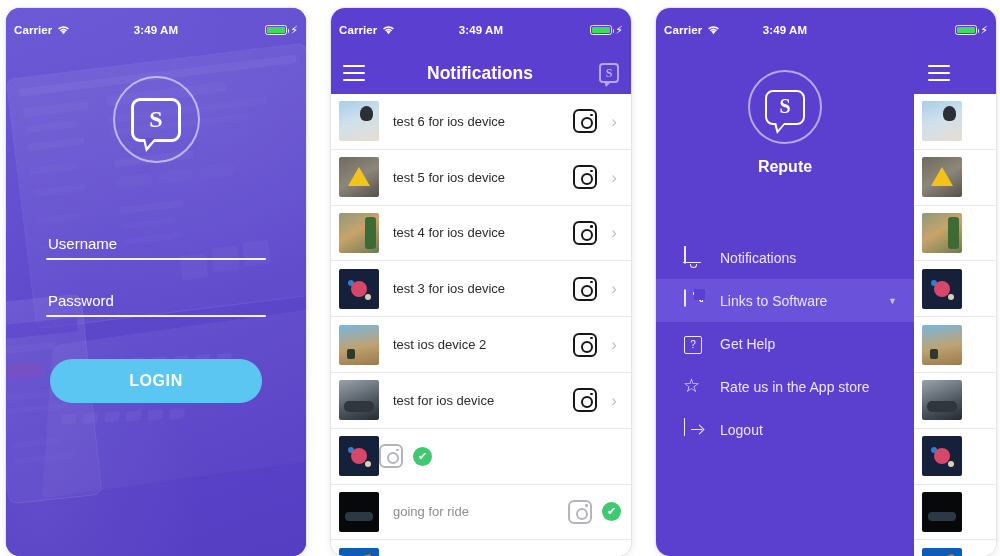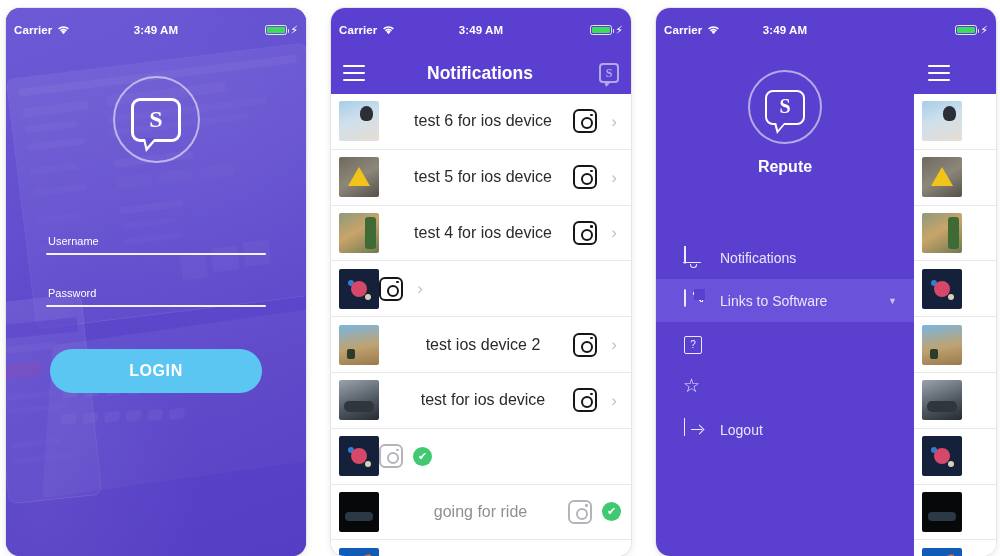--- a/index.html
+++ b/index.html
@@ -88,21 +88,21 @@
     content:"";position:absolute;left:9px;bottom:-13px;width:0;height:0;
     border-left:3px solid transparent;border-right:11px solid transparent;border-top:13px solid #fff;
   }
   .bubble:before{
     content:"";position:absolute;left:10.5px;bottom:-8px;width:0;height:0;z-index:2;
     border-left:2px solid transparent;border-right:8px solid transparent;border-top:9px solid #6250cf;
   }
   .bubble span{font-size:24px;font-weight:bold;color:#fff;line-height:1;margin-top:-2px;font-family:"Liberation Serif",serif;}
 
   .field{width:220px;margin-top:0;}
-  .field .lbl{color:#fff;font-size:11px;padding-left:2px;padding-bottom:6px;}
+  .field .lbl{color:#fff;font-size:15px;padding-left:2px;padding-bottom:6px;}
   .field .rule{height:2px;background:rgba(255,255,255,.92);border-radius:1px;}
   #f-user{margin-top:72px;}
   #f-pass{margin-top:32px;}
 
   .remember{width:220px;margin-top:36px;display:flex;align-items:center;gap:12px;}
   .cbox{width:20px;height:20px;border:2px solid #fff;border-radius:4px;background:rgba(255,255,255,.06);}
   .remember .txt{color:#fff;font-size:13.5px;}
 
   .login-btn{
     margin-top:42px;width:212px;height:44px;border-radius:22px;
@@ -122,21 +122,21 @@
   .nav-logo .b{position:absolute;inset:0;border:2px solid #fff;border-radius:4px;display:flex;align-items:center;justify-content:center;}
   .nav-logo .b:after{content:"";position:absolute;left:3px;bottom:-6px;border-left:2px solid transparent;border-right:6px solid transparent;border-top:6px solid #fff;}
   .nav-logo .b span{font-size:12px;font-weight:bold;color:#fff;line-height:1;font-family:"Liberation Serif",serif;}
 
   .list{background:#fff;height:calc(100% - 64px);overflow:hidden;}
   .row{
     height:55.8px;display:flex;align-items:center;padding:0 10px 0 8px;
     border-bottom:1px solid #e9e9ec;box-sizing:border-box;background:#fff;
   }
   .thumb{width:40px;height:40px;border-radius:2px;flex:none;background:#cfd3d8;overflow:hidden;position:relative;}
-  .row .name{flex:1;padding-left:14px;font-size:16px;color:#2a2a2e;white-space:nowrap;overflow:hidden;text-align:center;}
+  .row .name{flex:1;padding-left:14px;font-size:13px;color:#2a2a2e;white-space:nowrap;overflow:hidden;}
   .row.read .name{color:#8e8e94;}
   .ig{
     width:20px;height:20px;border:2px solid #16161a;border-radius:6px;position:relative;flex:none;margin-right:10px;
   }
   .ig:before{content:"";position:absolute;left:50%;top:50%;width:8px;height:8px;margin:-4px 0 0 -4px;border:2px solid #16161a;border-radius:50%;}
   .ig:after{content:"";position:absolute;right:2.5px;top:2.5px;width:2.2px;height:2.2px;border-radius:50%;background:#16161a;}
   .row.read .ig{border-color:#b4b4ba;}
   .row.read .ig:before{border-color:#b4b4ba;}
   .row.read .ig:after{background:#b4b4ba;}
   .chev{width:14px;text-align:center;color:#c0c0c6;font-size:17px;flex:none;line-height:1;}
@@ -365,20 +365,21 @@
             <div class="chev">›</div>
           </div>
           <div class="row">
             <div class="thumb t-tiger"></div>
             <div class="name">test 4 for ios device</div>
             <div class="ig"></div>
             <div class="chev">›</div>
           </div>
           <div class="row">
             <div class="thumb t-dart"></div>
+            <div class="name">test 3 for ios device</div>
             <div class="ig"></div>
             <div class="chev">›</div>
           </div>
           <div class="row">
             <div class="thumb t-trail"></div>
             <div class="name">test ios device 2</div>
             <div class="ig"></div>
             <div class="chev">›</div>
           </div>
           <div class="row">
@@ -444,26 +445,28 @@
               </div>
               <div class="mi active">
                 <span class="mico"><span class="ic-ext"></span></span>
                 <span class="mlabel">Links to Software</span>
                 <span class="caret">▼</span>
               </div>
               <div class="mi">
                 <span class="mico">
                   <span class="ic-help">?</span>
                 </span>
+                <span class="mlabel">Get Help</span>
                 <span class="caret"></span>
               </div>
               <div class="mi">
                 <span class="mico">
                   <span class="ic-star">☆</span>
                 </span>
+                <span class="mlabel">Rate us in the App store</span>
                 <span class="caret"></span>
               </div>
               <div class="mi">
                 <span class="mico"><span class="ic-out"></span></span>
                 <span class="mlabel">Logout</span>
                 <span class="caret"></span>
               </div>
             </div>
         </div>
 

